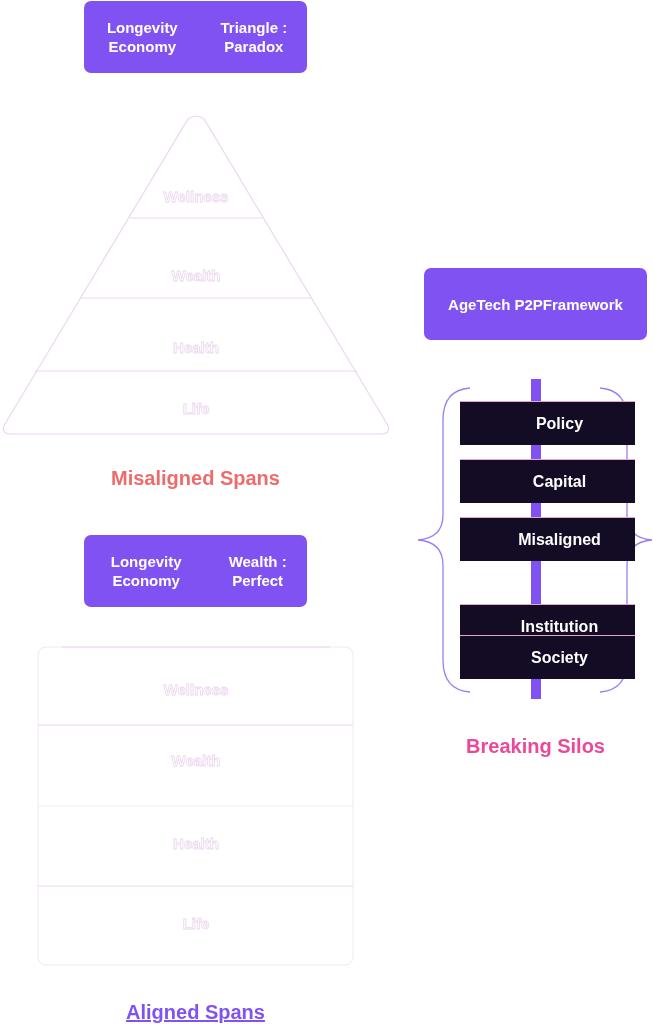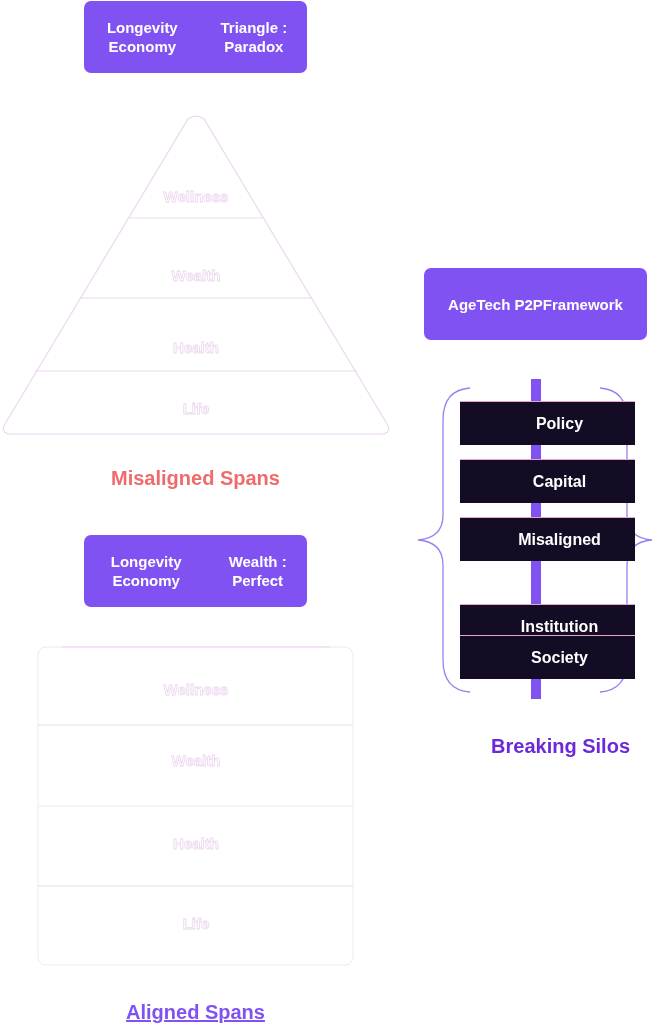--- a/index.html
+++ b/index.html
@@ -78,13 +78,13 @@
   <span>AgeTech P2P</span>
   <span>Framework</span>
 </div>
 
 <div class="silo" style="top:401px;">Policy</div>
 <div class="silo" style="top:459px;">Capital</div>
 <div class="silo" style="top:517px;">Misaligned</div>
 <div class="silo" style="top:604px;text-align:center;">Institution</div>
 <div class="silo" style="top:635px;">Society</div>
 
-<div class="caption" style="left:407px; top:735px; width:223px; color:#6d28d9;text-align:right;">Breaking Silos</div>
+<div class="caption" style="left:424px; top:735px; width:223px; color:#ec4899;">Breaking Silos</div>
 
 </body></html>

